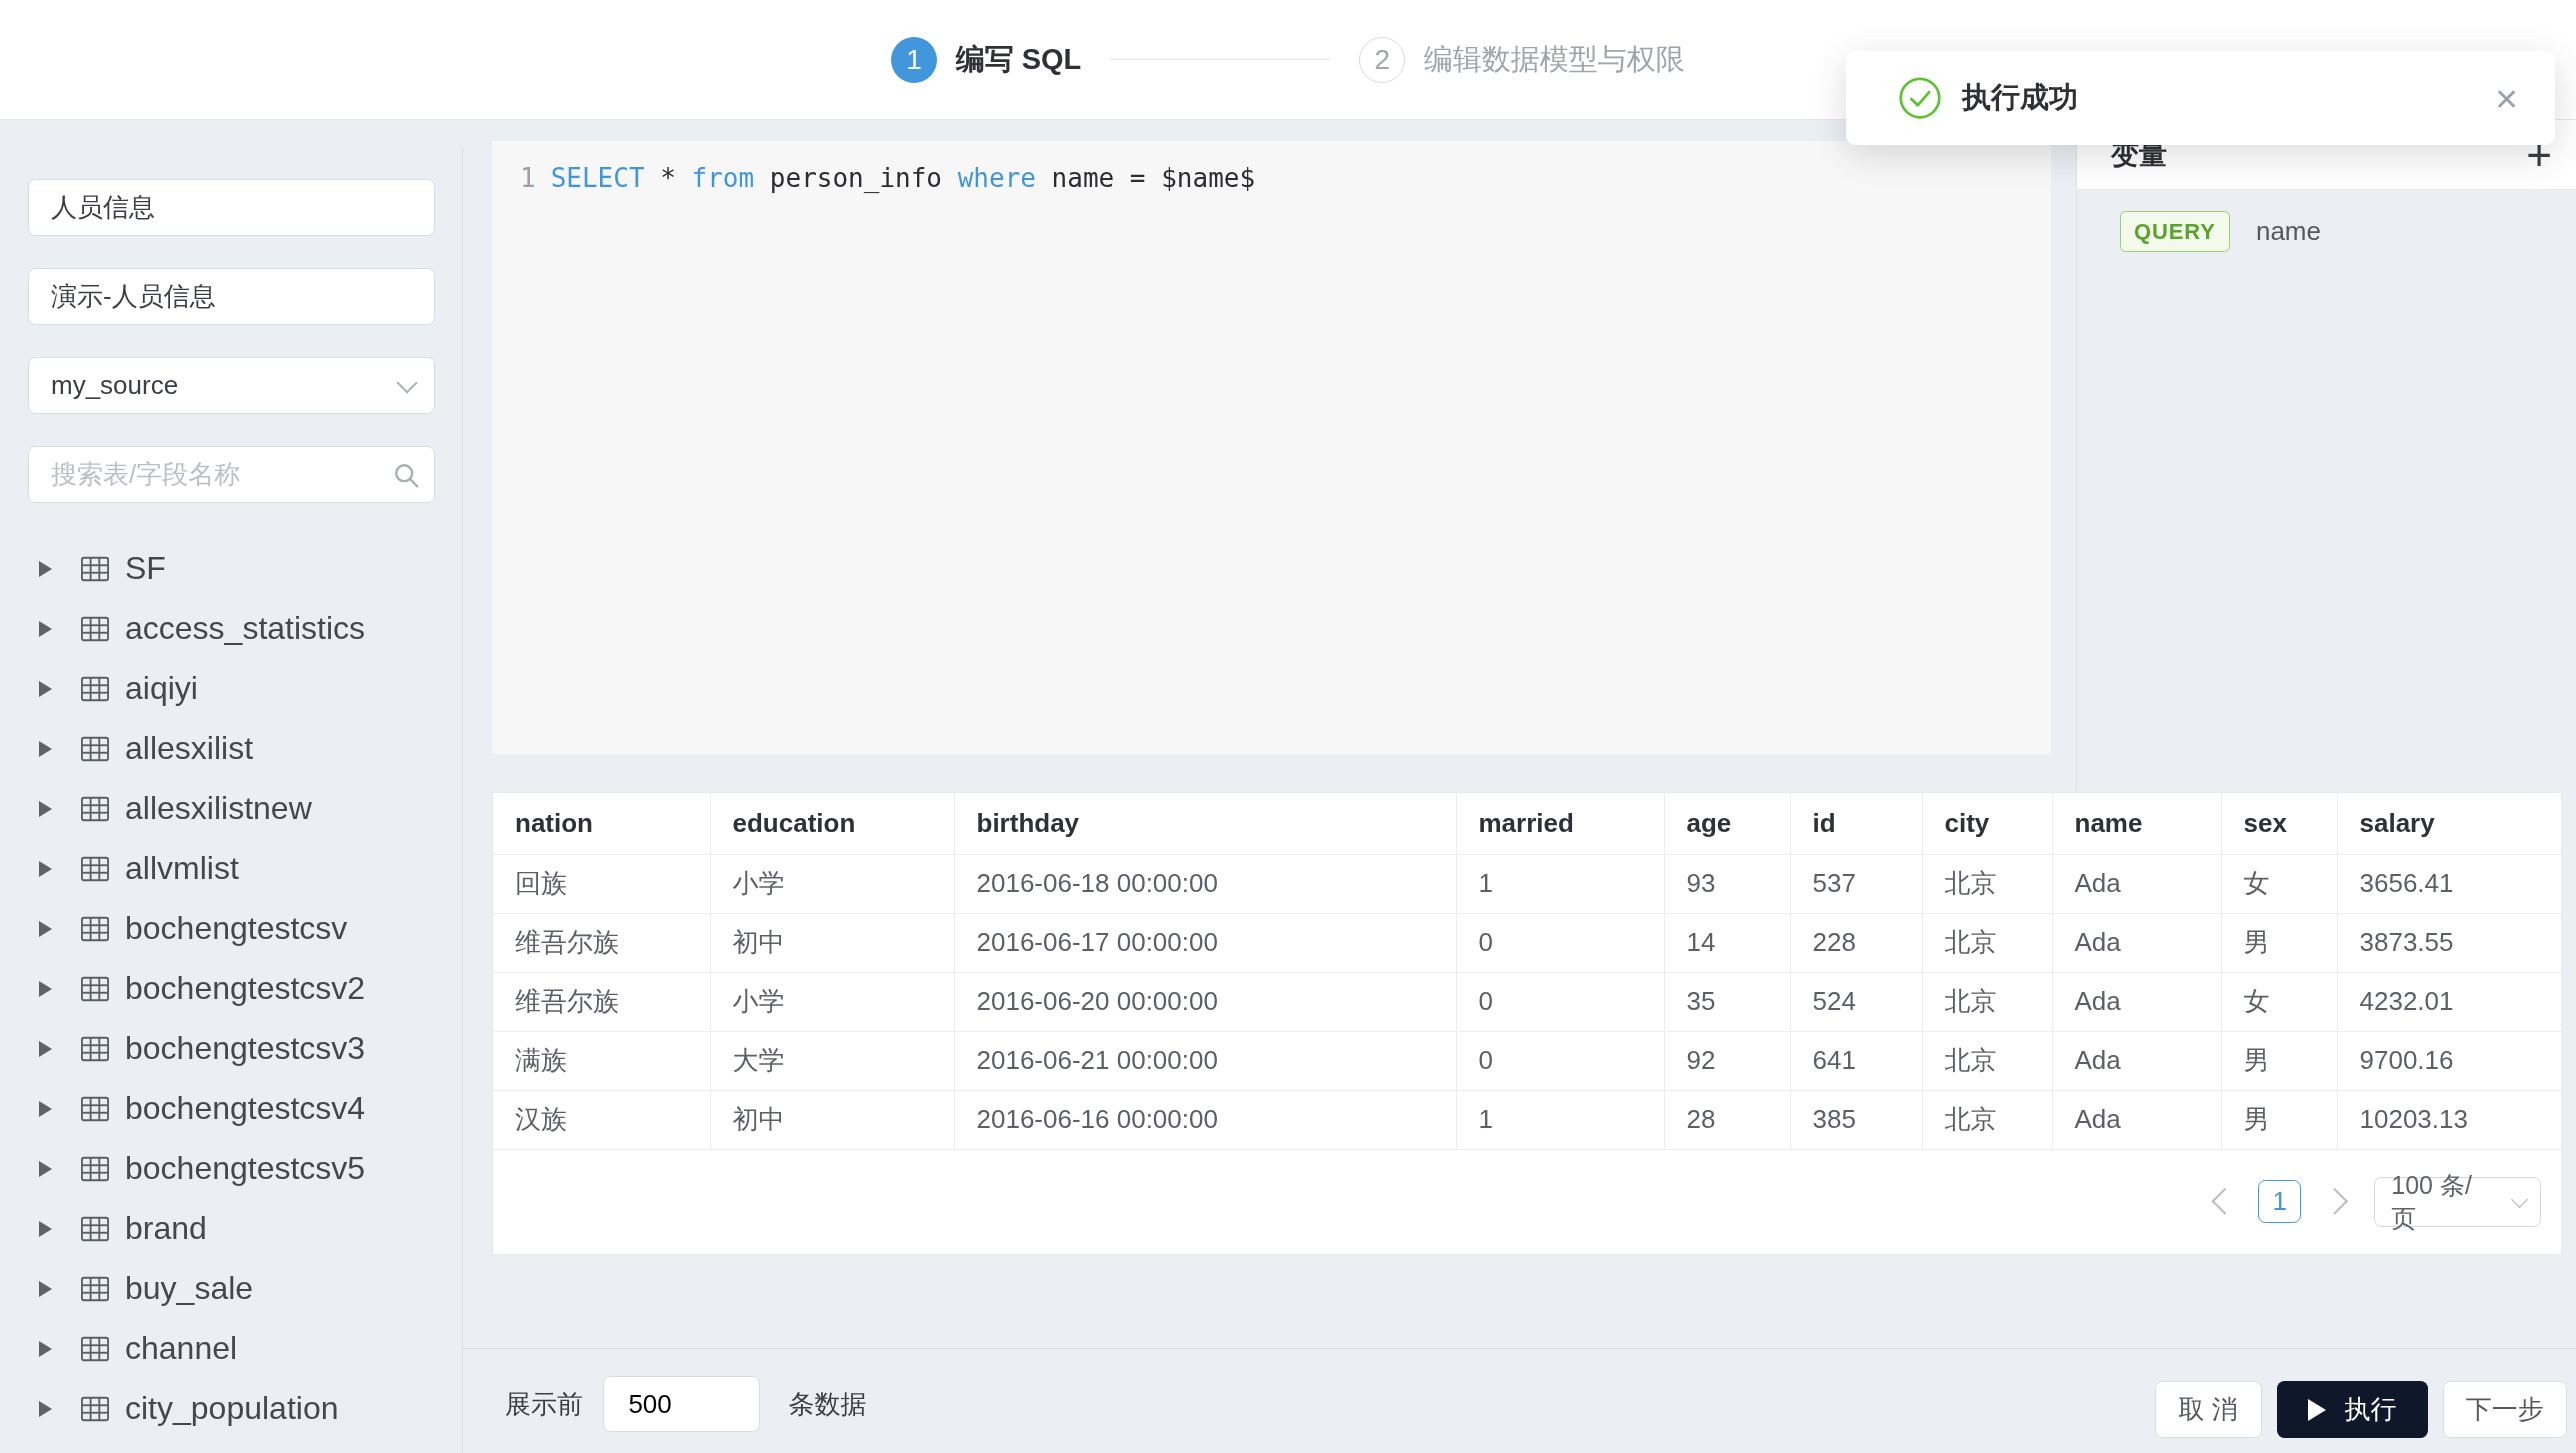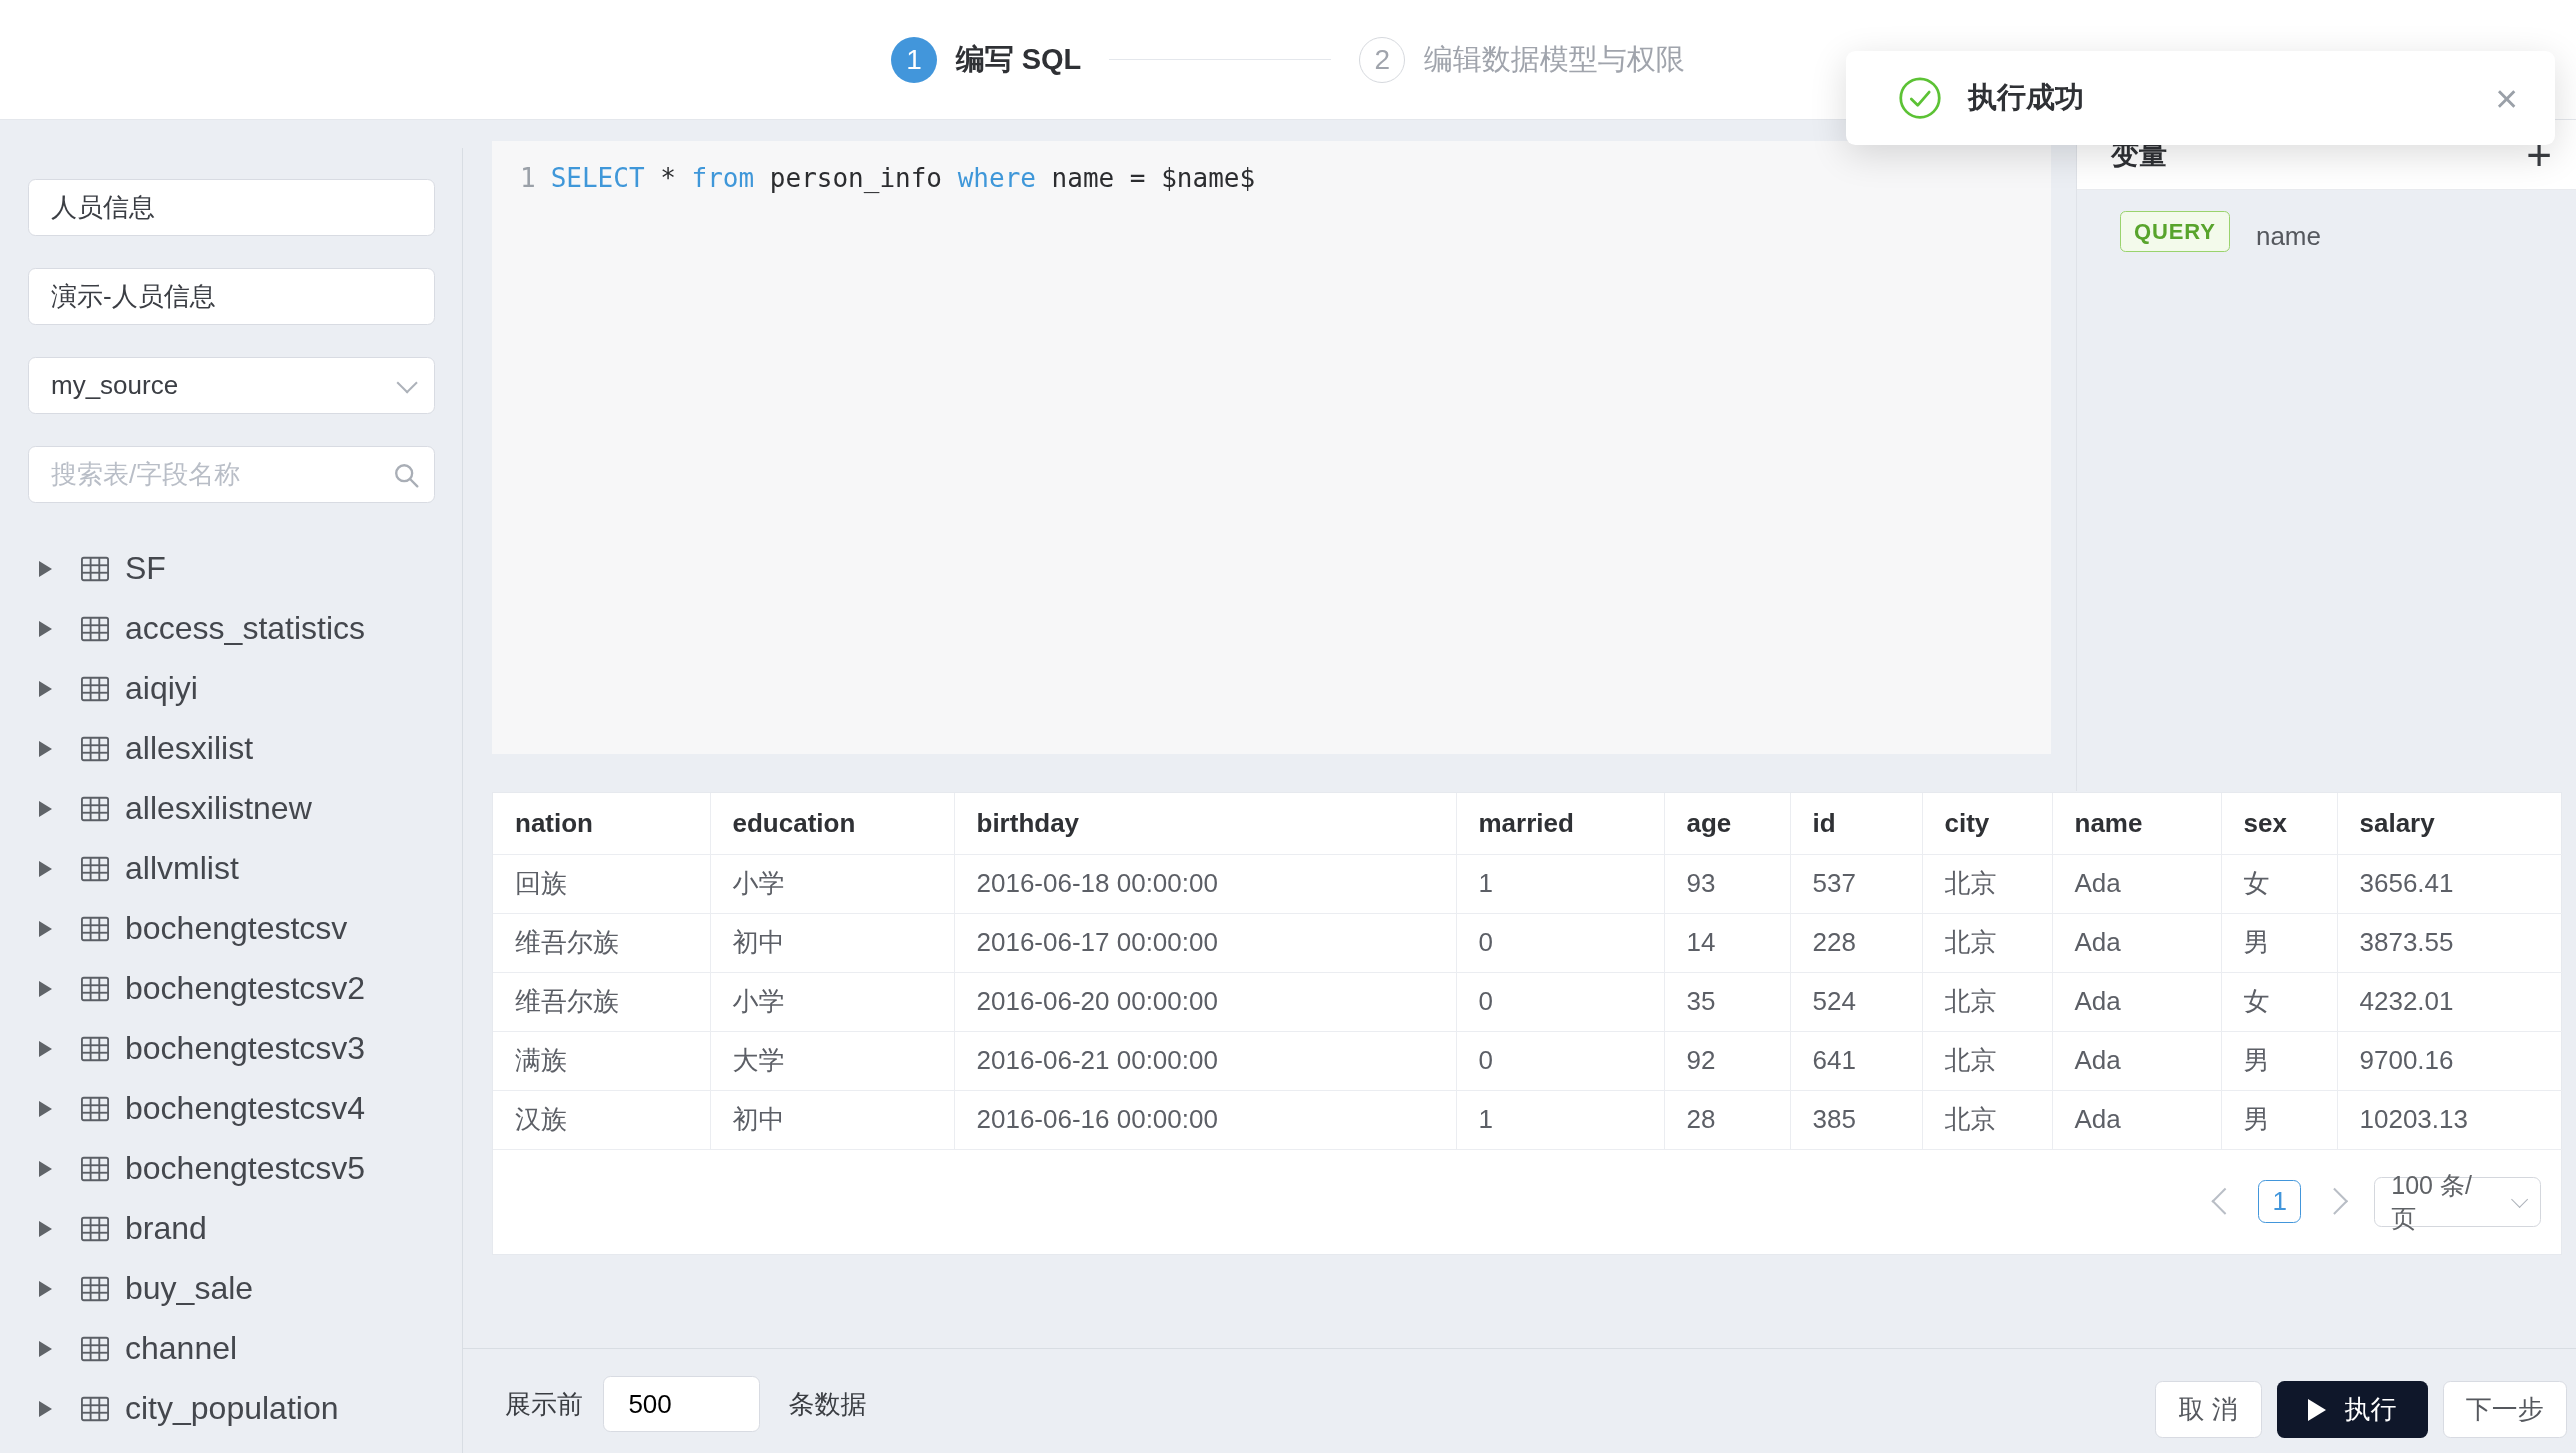--- a/index.html
+++ b/index.html
@@ -13,21 +13,21 @@
   .step-circle { width:46px; height:46px; border-radius:50%; display:flex; align-items:center; justify-content:center; font-size:28px; }
   .step-circle.active { background:#4296db; color:#fff; }
   .step-circle.idle { background:#fff; color:#a0a4ac; border:1.9px solid #d6d9de; }
   .step-label { margin-left:18.5px; font-size:29px; }
   .step-label.active { color:#2f3135; font-weight:bold; }
   .step-label.idle { color:#a0a4ac; }
   .step-line { width:222px; height:1.9px; background:#e4e7ec; margin:0 28px; }
 
   
   .toast { position:absolute; left:1846px; top:51px; width:709px; height:94px; background:#fff; border-radius:9.3px; box-shadow:0 9.3px 37px rgba(0,0,0,0.14); display:flex; align-items:center; padding-left:52px; z-index:50; }
-  .toast-text { margin-left:26px; font-size:29px; font-weight:600; color:#2f3135; }
+  .toast-text { margin-left:20px; font-size:29px; font-weight:600; color:#2f3135; }
   .toast-close { margin-left:auto; margin-right:37px; font-size:39px; font-weight:200; color:#9aa0a8; cursor:pointer; line-height:1; }
 
   
   .sidebar { position:absolute; left:0; top:120px; width:463px; height:1333px; border-right:0.9px solid #d8dde3; padding:31px 20px 0 28px;margin-top:28px; }
   .fld { width:407px; height:57px; background:#fff; border:0.9px solid #d8dbe2; border-radius:7.4px; font-size:26px; color:#3b3e44; padding:0 22px; display:flex; align-items:center; }
   input.fld { display:block; line-height:56px; }
   input.fld::placeholder { color:#b9bec7; }
   .fld + .fld-wrap, .fld-wrap + .fld-wrap { margin-top:32px; }
   .fld-wrap { position:relative; }
   .fld-wrap .fld { width:407px; }
@@ -45,21 +45,21 @@
   .gutter { color:#9aa0a8; margin-right:15px; }
   .tok-keyword { color:#3f97d9; }
   .tok-plain { color:#2c2d30; }
 
   
   .vdivider { position:absolute; left:2076px; top:120px; width:0.9px; height:671px; background:#dfe2e8; }
   .var-header { position:absolute; left:2077px; top:120px; width:499px; height:70px; background:#fff; border-bottom:0.9px solid #e8eaee; display:flex; align-items:center; padding:0 24px 0 34px; z-index:2; }
   .var-title { font-size:28px; font-weight:bold; color:#2f3135; }
   .var-add { margin-left:auto; font-size:44px; font-weight:200; color:#3a3d42; cursor:pointer; line-height:1; }
   .var-list { position:absolute; left:2077px; top:191px; width:499px; }
-  .var-row { display:flex; align-items:flex-end; padding:20.4px 0 0 43px; cursor:pointer; }
+  .var-row { display:flex; align-items:center; padding:20.4px 0 0 43px; cursor:pointer; }
   .var-tag { border:1.4px solid #9ad36d; background:#f3faeb; color:#58a42c; font-size:22px; font-weight:bold; border-radius:5.6px; padding:6.5px 13px; letter-spacing:0.9px; }
   .var-name { margin-left:26px; font-size:26px; color:#55585e; }
 
   
   .table-card { position:absolute; left:492px; top:792px; width:2070px; background:#fff; border:0.9px solid #e6e9ee; }
   table.results { border-collapse:collapse; table-layout:fixed; width:2069px; }
   table.results th { height:61px; text-align:left; padding-left:22px; font-size:26px; font-weight:600; color:#2f3135; border-right:0.9px solid #ebedf1; border-bottom:0.9px solid #ebedf1; }
   table.results td { height:59px; padding-left:22px; font-size:26px; color:#5c5f66; border-right:0.9px solid #ebedf1; border-bottom:0.9px solid #ebedf1; }
   table.results th:last-child, table.results td:last-child { border-right:none; }
   .pager { height:104px; display:flex; align-items:center; justify-content:flex-end; padding-right:20.4px; }

